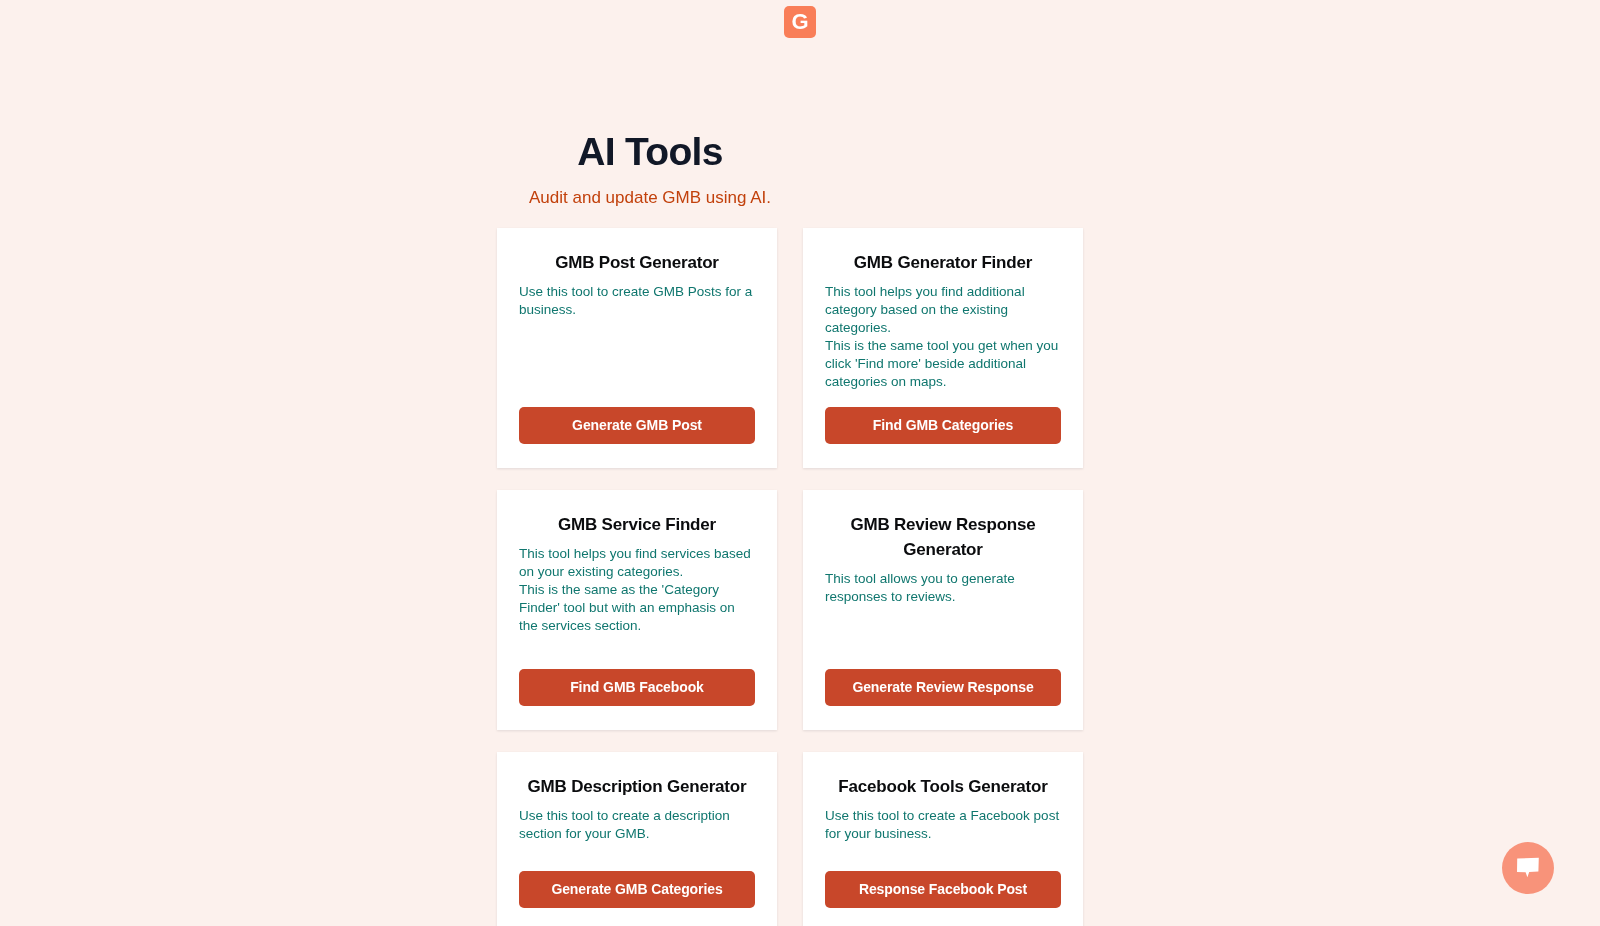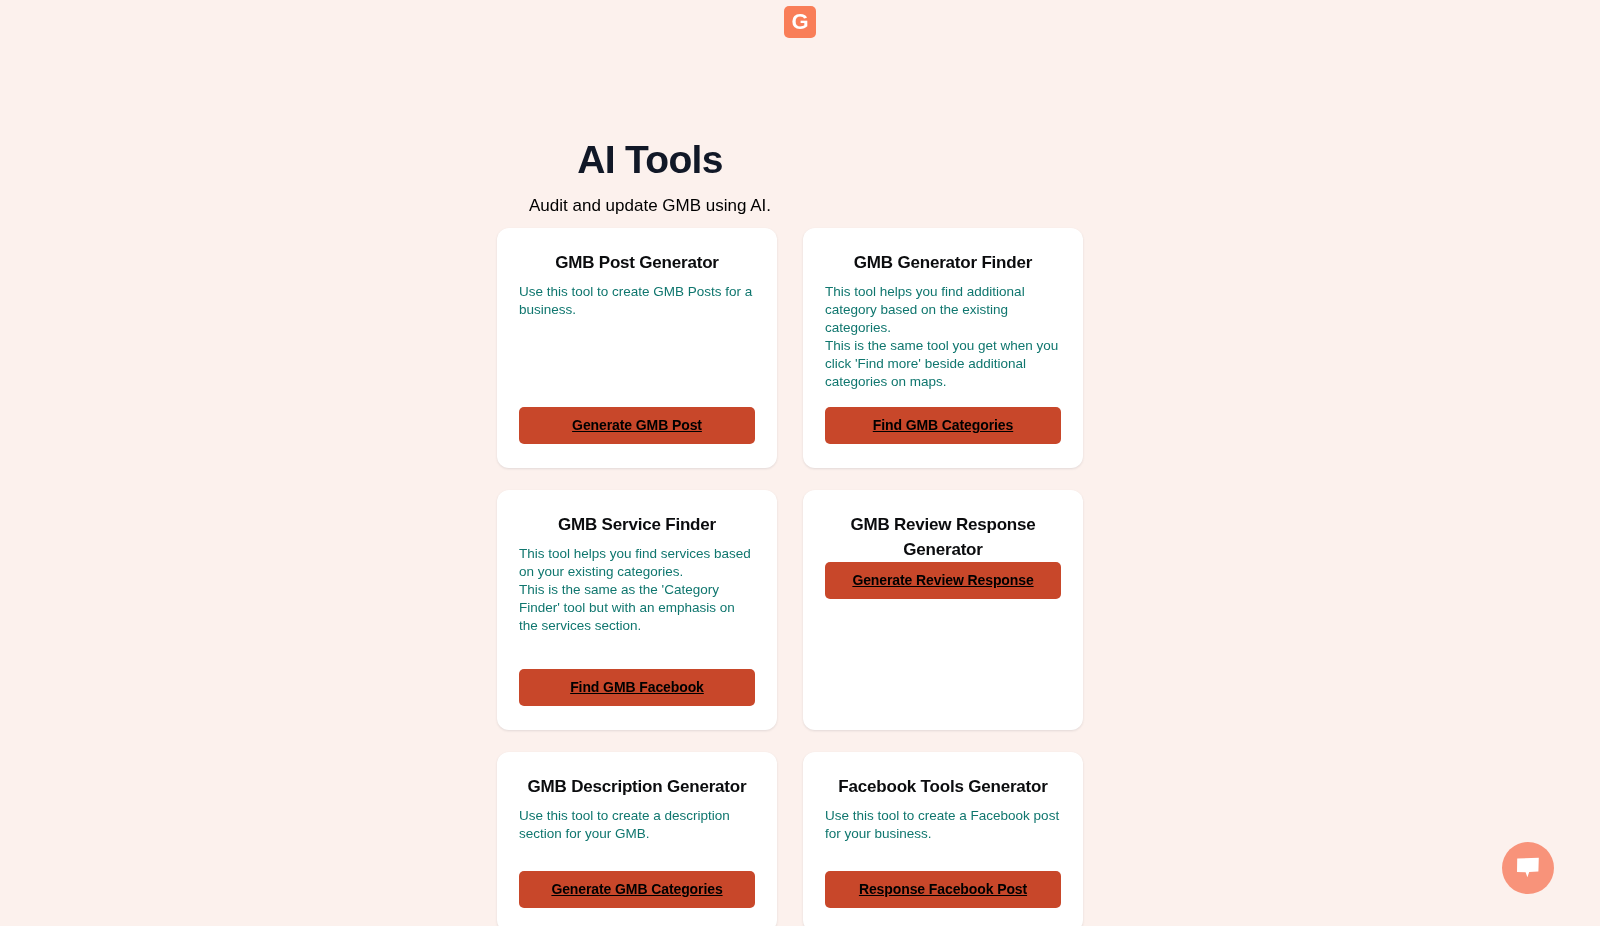--- a/index.html
+++ b/index.html
@@ -44,55 +44,55 @@
     font-weight: 700;
     line-height: 32px;
     text-align: center;
     letter-spacing: 0;
     font-family: "Liberation Sans", sans-serif;
   }
 
   
   .heading-block {
     position: absolute;
-    top: 136px;
+    top: 128px;
     left: 0;
     width: 1300px;
     text-align: center;
   }
   .page-title {
     font-size: 39px;
     font-weight: 700;
     color: #111827;
     letter-spacing: -0.7px;
     line-height: 48px;
   }
   .page-subtitle {
     margin-top: 10px;
     font-size: 17px;
     font-weight: 400;
-    color: #000000;
+    color: #c2410c;
     line-height: 24px;
   }
 
   
   .tools-grid {
     position: absolute;
     top: 228px;
     left: 497px;
     width: 586px;
     display: grid;
     grid-template-columns: 280px 280px;
     column-gap: 26px;
     row-gap: 22px;
   }
 
   .tool-card {
     background: #FFFFFF;
-    border-radius: 12px;
+    border-radius: 0;
     box-shadow: 0 1px 3px rgba(17, 24, 39, 0.07), 0 1px 2px rgba(17, 24, 39, 0.04);
     padding: 22px 22px 24px 22px;
     display: flex;
     flex-direction: column;
   }
   .tool-card.row-tall { height: 240px; }
   .tool-card.row-short { height: 180px; }
 
   .tool-title {
     font-size: 17px;
@@ -116,31 +116,30 @@
   .tool-desc + .tool-desc {
   }
 
   .tool-button {
     display: block;
     width: 100%;
     height: 37px;
     border: none;
     border-radius: 5px;
     background: #C8472A;
-    color: #000000;
+    color: #ffffff;
     font-family: "Liberation Sans", sans-serif;
     font-size: 14px;
     font-weight: 700;
     letter-spacing: -0.1px;
     cursor: pointer;
     text-align: center;
     line-height: 37px;
     padding: 0;
     flex: 0 0 auto;
-    text-decoration: underline;
   }
 
   
   .chat-launcher {
     position: absolute;
     left: 1502px;
     top: 842px;
     width: 52px;
     height: 52px;
     border-radius: 50%;
@@ -190,20 +189,23 @@
       <div class="tool-title">GMB Service Finder</div>
       <div class="tool-desc-wrap">
         <p class="tool-desc">This tool helps you find services based on your existing categories.</p>
         <p class="tool-desc">This is the same as the 'Category Finder' tool but with an emphasis on the services section.</p>
       </div>
       <button class="tool-button">Find GMB Facebook</button>
     </div>
 
     <div class="tool-card row-tall">
       <div class="tool-title">GMB Review Response Generator</div>
+      <div class="tool-desc-wrap">
+        <p class="tool-desc">This tool allows you to generate responses to reviews.</p>
+      </div>
       <button class="tool-button">Generate Review Response</button>
     </div>
 
     <div class="tool-card row-short">
       <div class="tool-title">GMB Description Generator</div>
       <div class="tool-desc-wrap">
         <p class="tool-desc">Use this tool to create a description section for your GMB.</p>
       </div>
       <button class="tool-button">Generate GMB Categories</button>
     </div>

